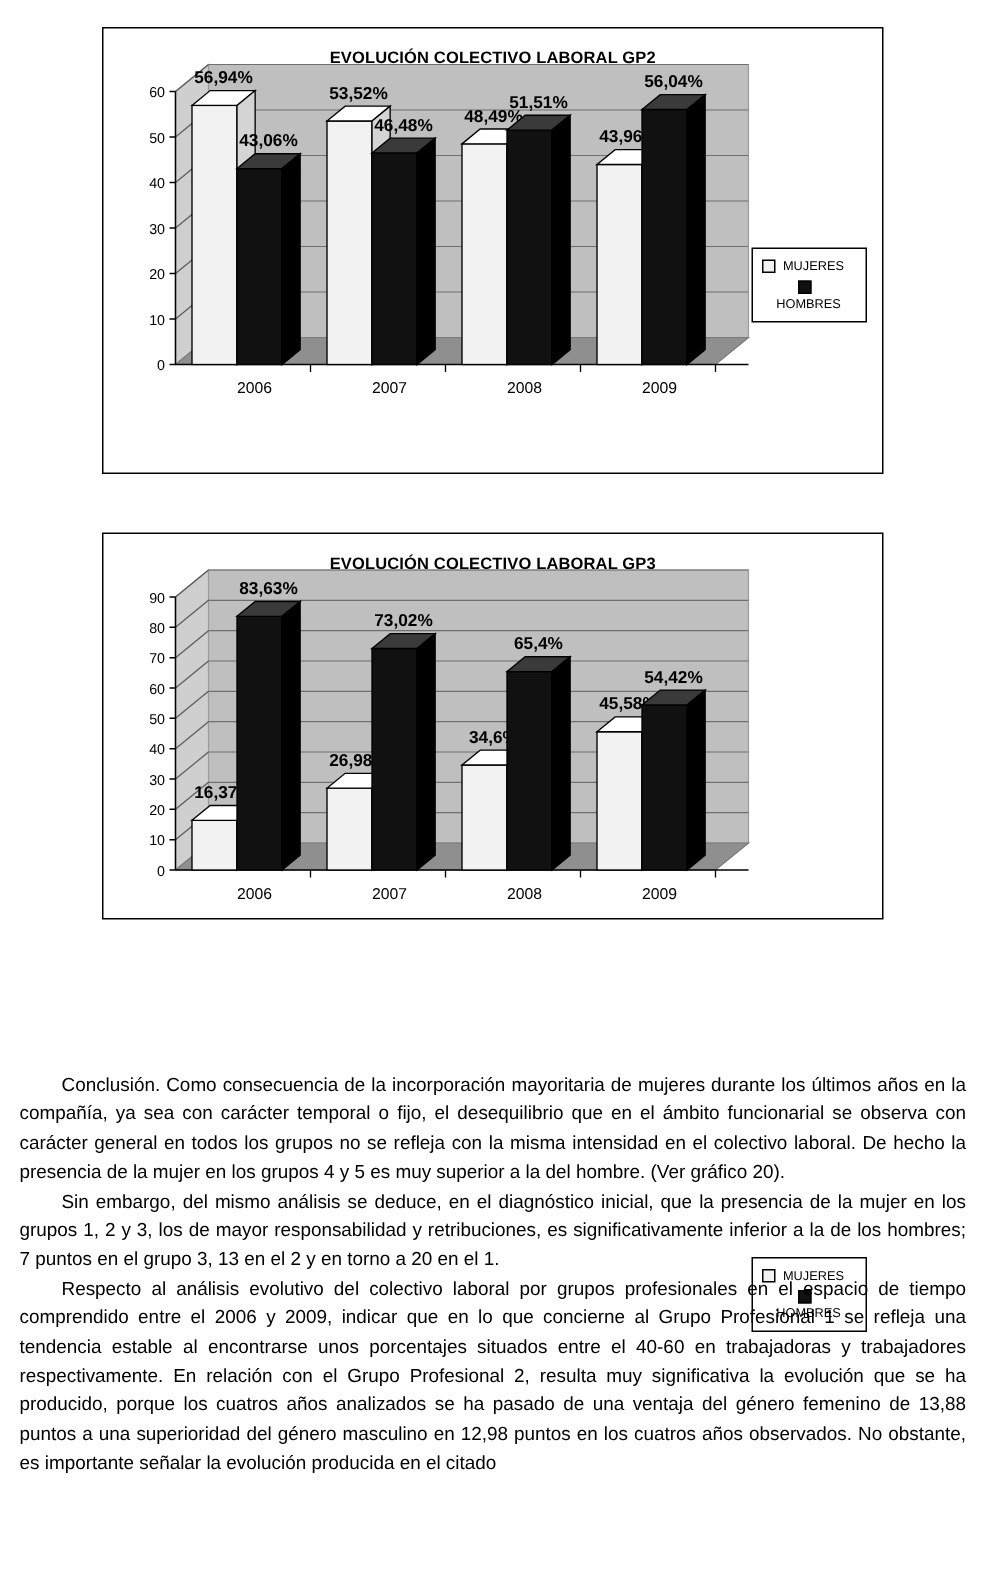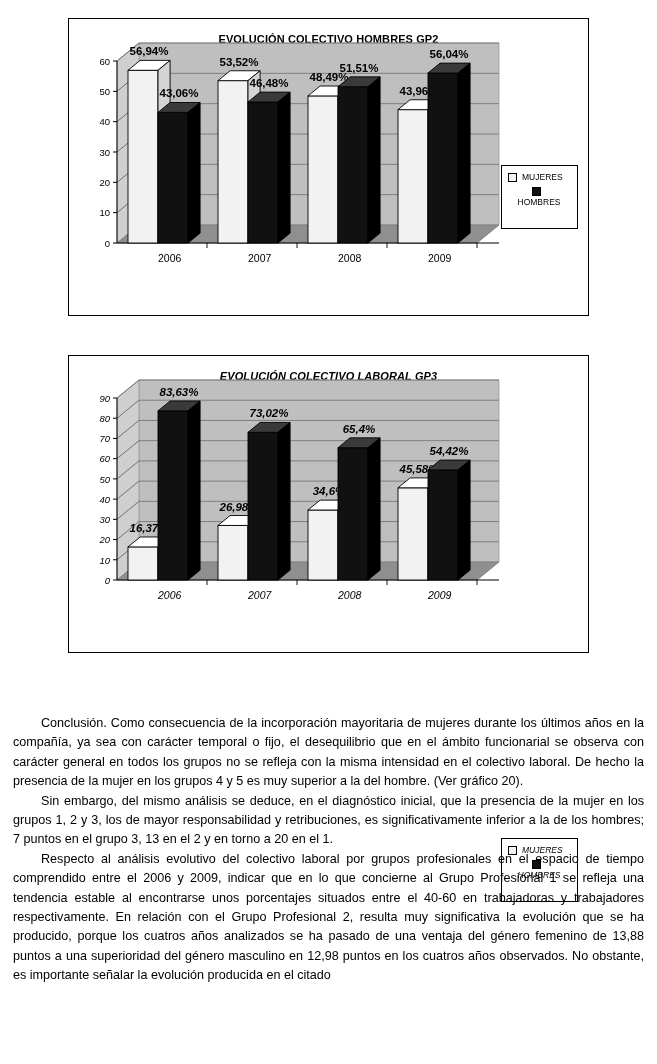--- a/index.html
+++ b/index.html
@@ -19,21 +19,21 @@
   
   .chart-frame {
     position: absolute;
     left: 68px;
     width: 521px;
     border: 1px solid #000;
     background: #ffffff;
     box-sizing: border-box;
   }
   #chart1-frame { top: 18px;  height: 298px; }
-  #chart2-frame { top: 355px; height: 298px; font-style: italic; }
+  #chart2-frame { top: 355px; height: 258px; }
 
   .chart-title {
     text-align: center;
     font-size: 11px;
     font-weight: bold;
     letter-spacing: .1px;
     margin-top: 14px;
     color: #000;
   }
 
@@ -44,21 +44,21 @@
     width: 521px;
     height: 298px;
   }
   .plot-svg { display: block; }
 
   
   .legend {
     position: absolute;
     border: 1px solid #000;
     background: #ffffff;
-    padding: 5px 7px 19px 6px;
+    padding: 5px 7px 5px 6px;
     box-sizing: border-box;
   }
   #chart1-legend { left: 432px; top: 146px; width: 77px; }
   #chart2-legend { left: 432px; top: 482px; width: 77px; }
   .legend-row {
     display: flex;
     align-items: center;
     font-size: 8.5px;
     line-height: 13px;
     white-space: nowrap;
@@ -90,21 +90,21 @@
     margin: 0;
     text-indent: 28px;
     text-align: justify;
   }
   .doc-text p:last-child { text-align: justify; }
 </style>
 </head>
 <body>
 
 <div class="chart-frame" id="chart1-frame">
-  <div class="chart-title">EVOLUCIÓN COLECTIVO HOMBRES GP2</div>
+  <div class="chart-title">EVOLUCIÓN COLECTIVO LABORAL GP2</div>
   <div class="plot-wrap">
     <svg class="plot-svg" id="svg1" width="521" height="298" viewBox="0 0 521 298">
         <g>
           <polygon points="70,24 430,24 430,206 70,206" fill="#bfbfbf" stroke="#9a9a9a" stroke-width="0.8"></polygon>
           <polygon points="48,42 70,24 70,206 48,224" fill="#cfcfcf" stroke="#9a9a9a" stroke-width="0.8"></polygon>
           <polygon points="48,224 70,206 430,206 408,224" fill="#8f8f8f" stroke="#7a7a7a" stroke-width="0.8"></polygon>
           <line x1="44" y1="224" x2="48" y2="224" stroke="#000" stroke-width="1"></line>
           <text x="41" y="227.8" text-anchor="end" font-family="&quot;Liberation Sans&quot;, sans-serif" font-size="9.5" fill="#000">0</text>
           <line x1="70" y1="175.66666666666666" x2="430" y2="175.66666666666666" stroke="#6f6f6f" stroke-width="0.8"></line>
           <line x1="48" y1="193.66666666666666" x2="70" y2="175.66666666666666" stroke="#5a5a5a" stroke-width="0.8"></line>

